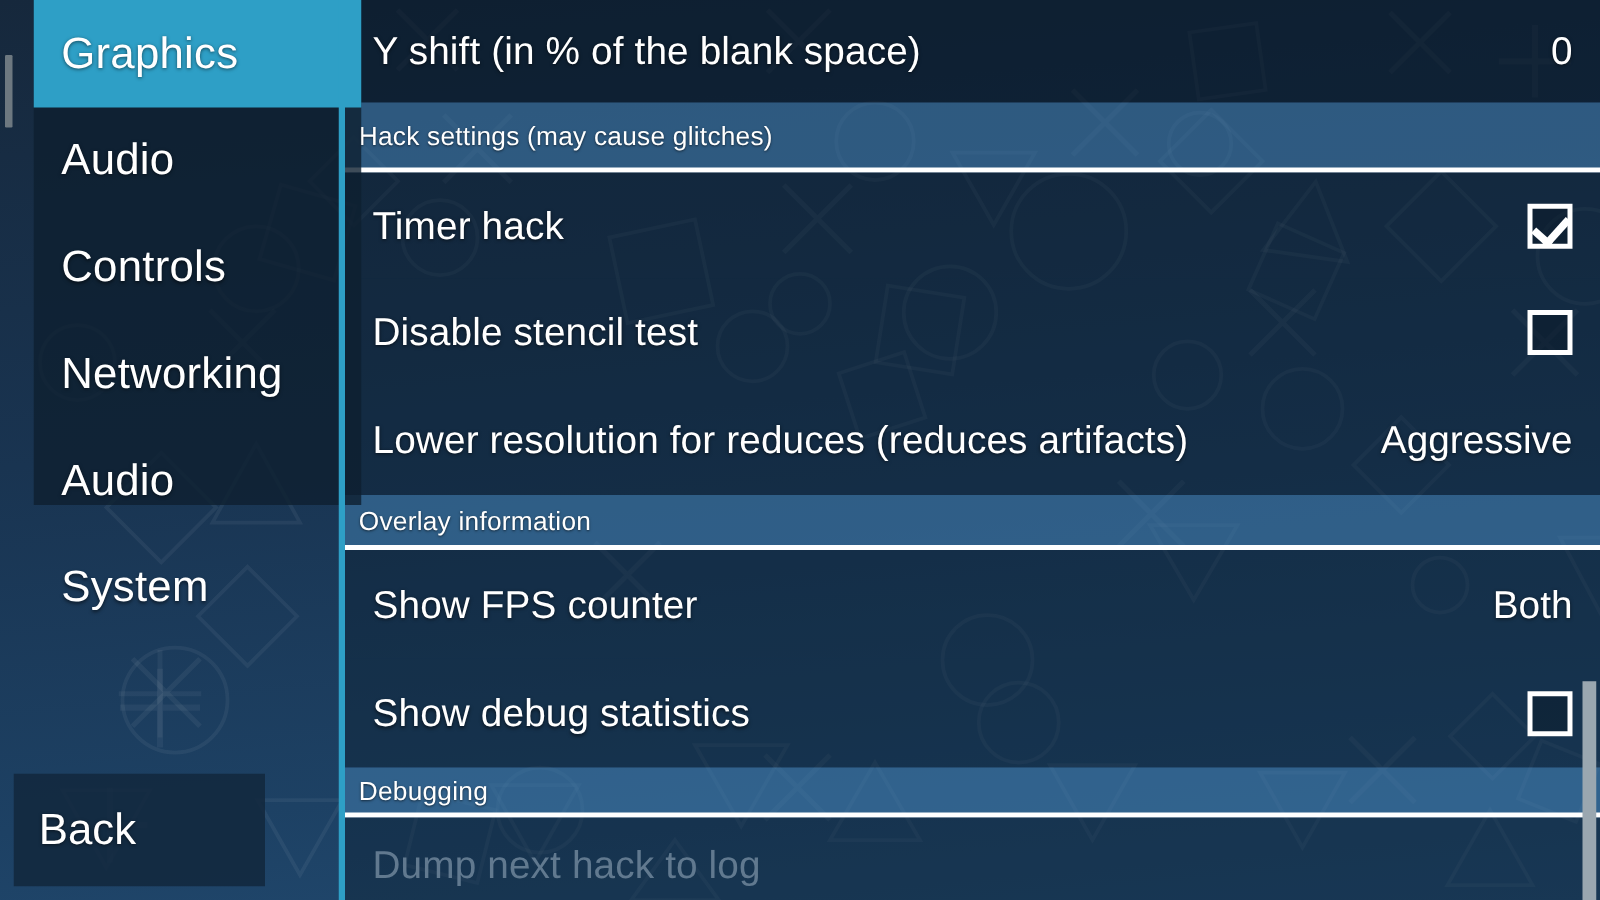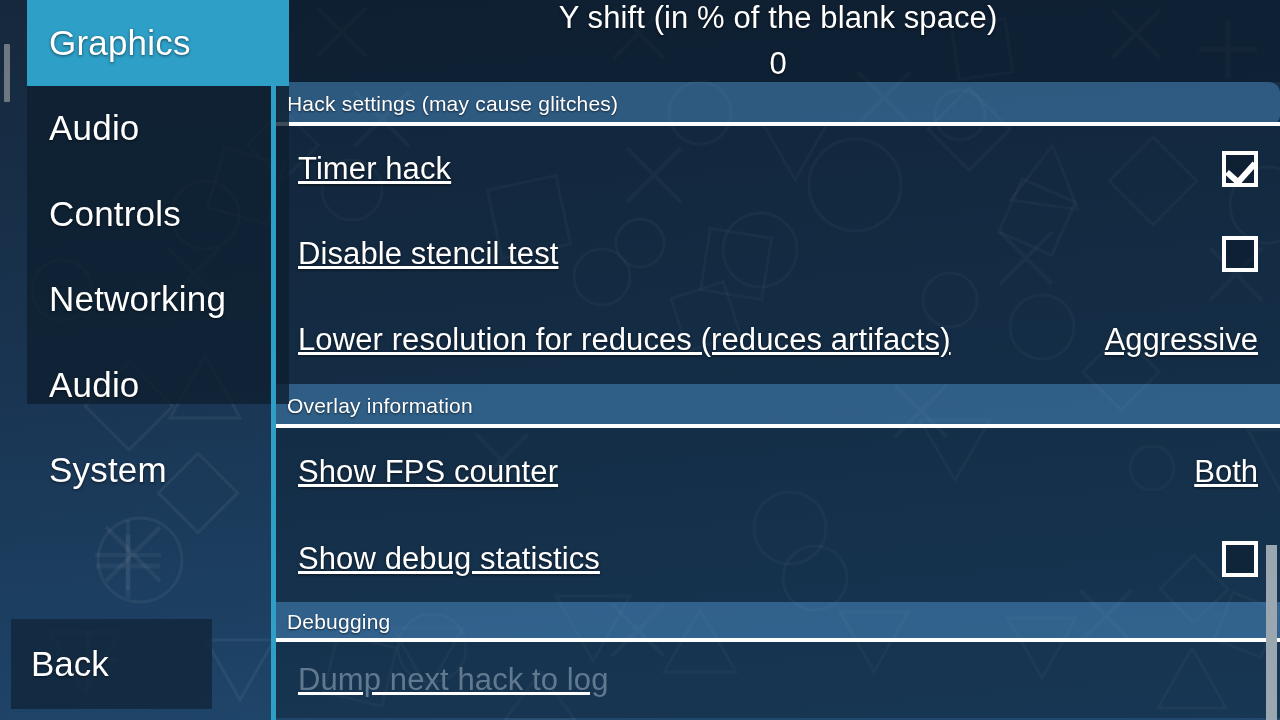--- a/index.html
+++ b/index.html
@@ -65,22 +65,22 @@
     font-size:31px; font-weight:400; letter-spacing:0.1px;
     text-shadow:0 1px 3px rgba(0,0,0,0.6);
     white-space:nowrap;
   }
   .row .value {
     font-size:31px; font-weight:400;
     text-shadow:0 1px 3px rgba(0,0,0,0.6);
     white-space:nowrap;
   }
   .row.dim .label { color:#61798f; text-shadow:none; }
-  .panel-dark  { background:rgba(10,26,42,0.62);flex-direction:column; }
-  .panel-mid   { background:rgba(14,33,52,0.45);text-decoration:underline; }
+  .panel-dark  { background:rgba(10,26,42,0.62); }
+  .panel-mid   { background:rgba(14,33,52,0.45); }
   .section-header {
     position:relative;
     display:flex; align-items:center;
     padding-left:11px;
     background:rgba(62,118,164,0.62);
     color:#ffffff;
     font-size:21px; letter-spacing:0.2px;
     text-shadow:0 1px 2px rgba(0,0,0,0.6);
     white-space:nowrap;
   }
@@ -219,21 +219,21 @@
     <span>Back</span>
   </div>
 
   <div id="content">
 
     <div class="row panel-dark" style="height:82px;">
       <span class="label">Y shift (in % of the blank space)</span>
       <span class="value">0</span>
     </div>
 
-    <div class="section-header" style="height:44px;border-radius:11px;">
+    <div class="section-header" style="height:56px;">
       <span>Hack settings (may cause glitches)</span>
     </div>
 
     <div class="row panel-mid" style="height:85px;">
       <span class="label">Timer hack</span>
       <span class="checkbox checked"></span>
     </div>
 
     <div class="row panel-mid" style="height:85px;">
       <span class="label">Disable stencil test</span>

